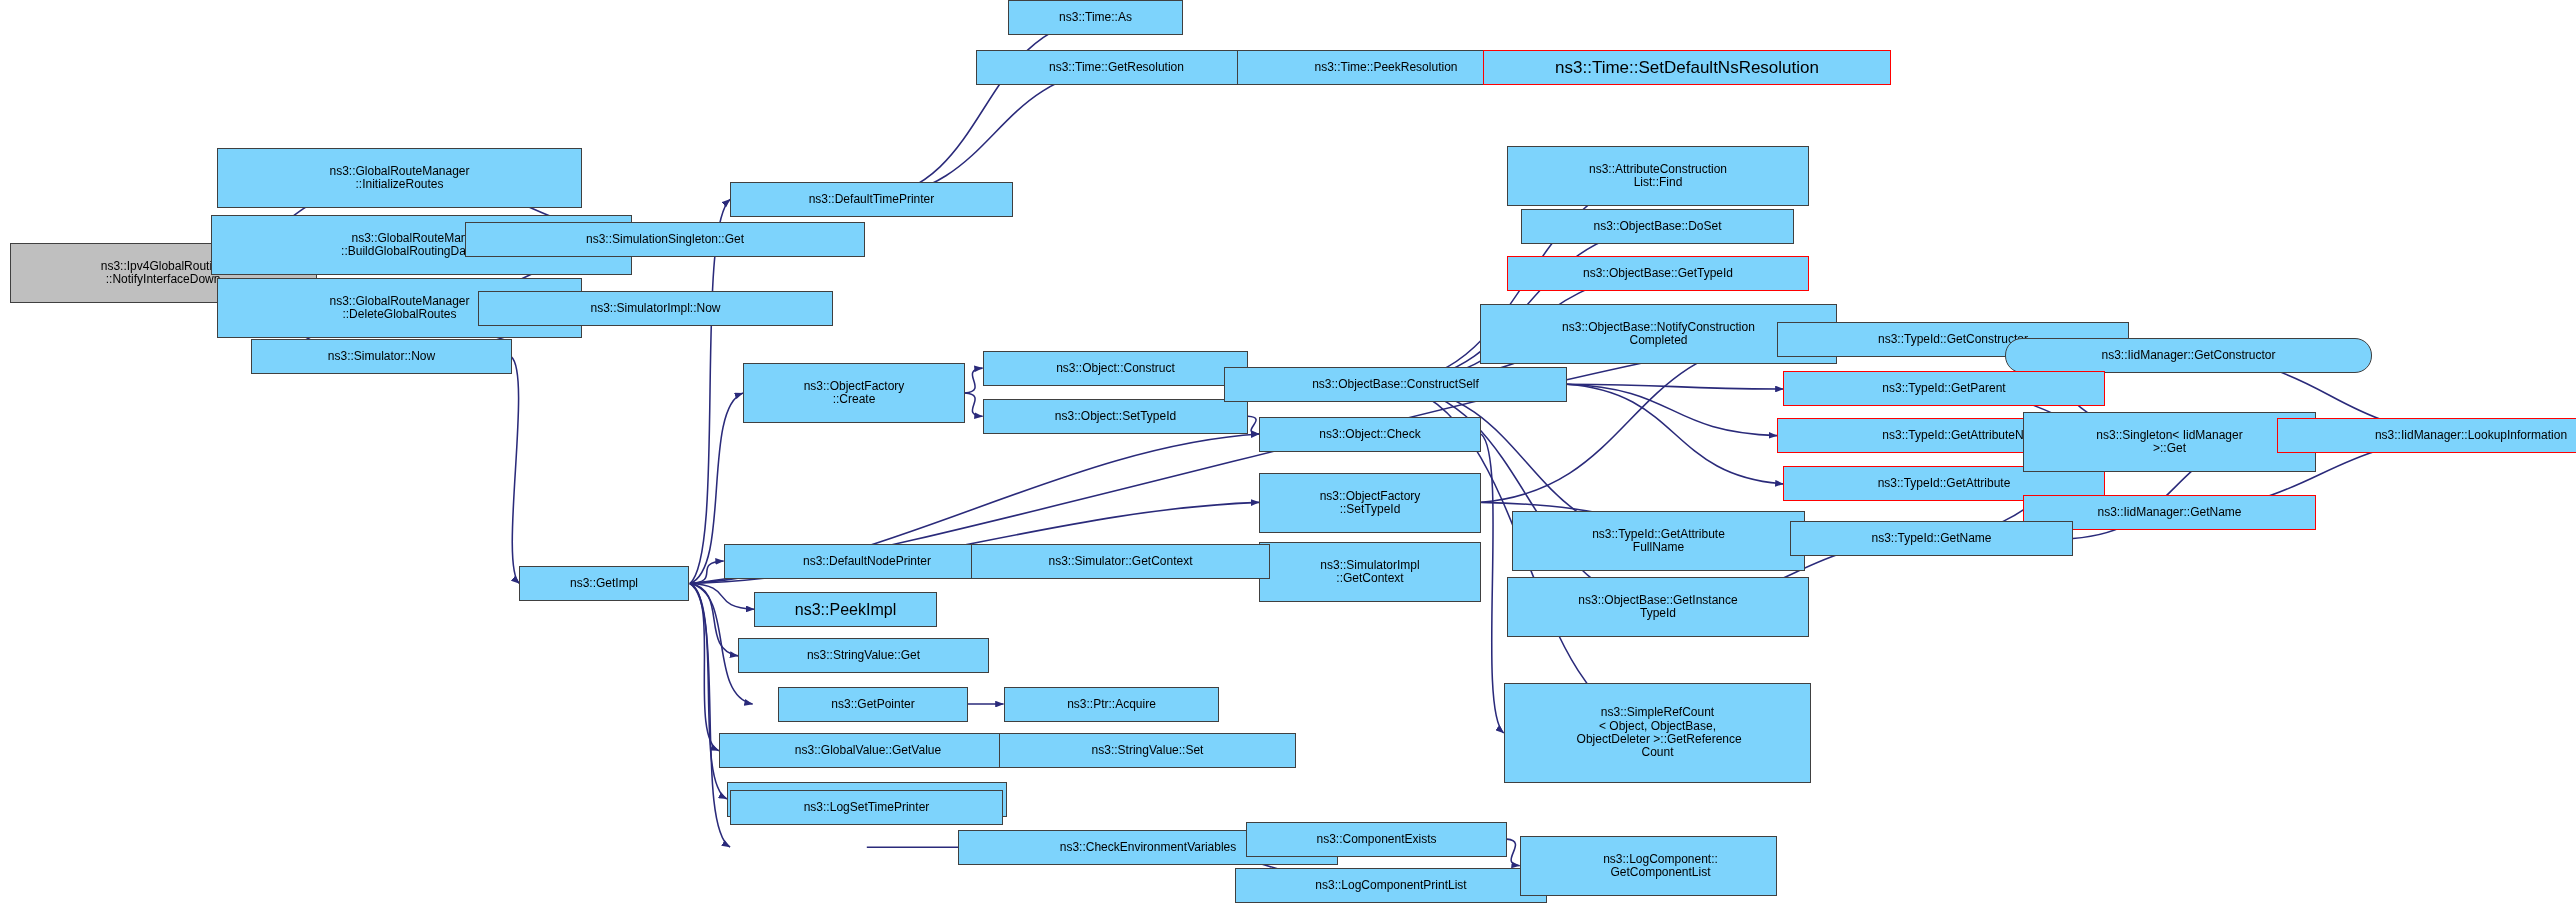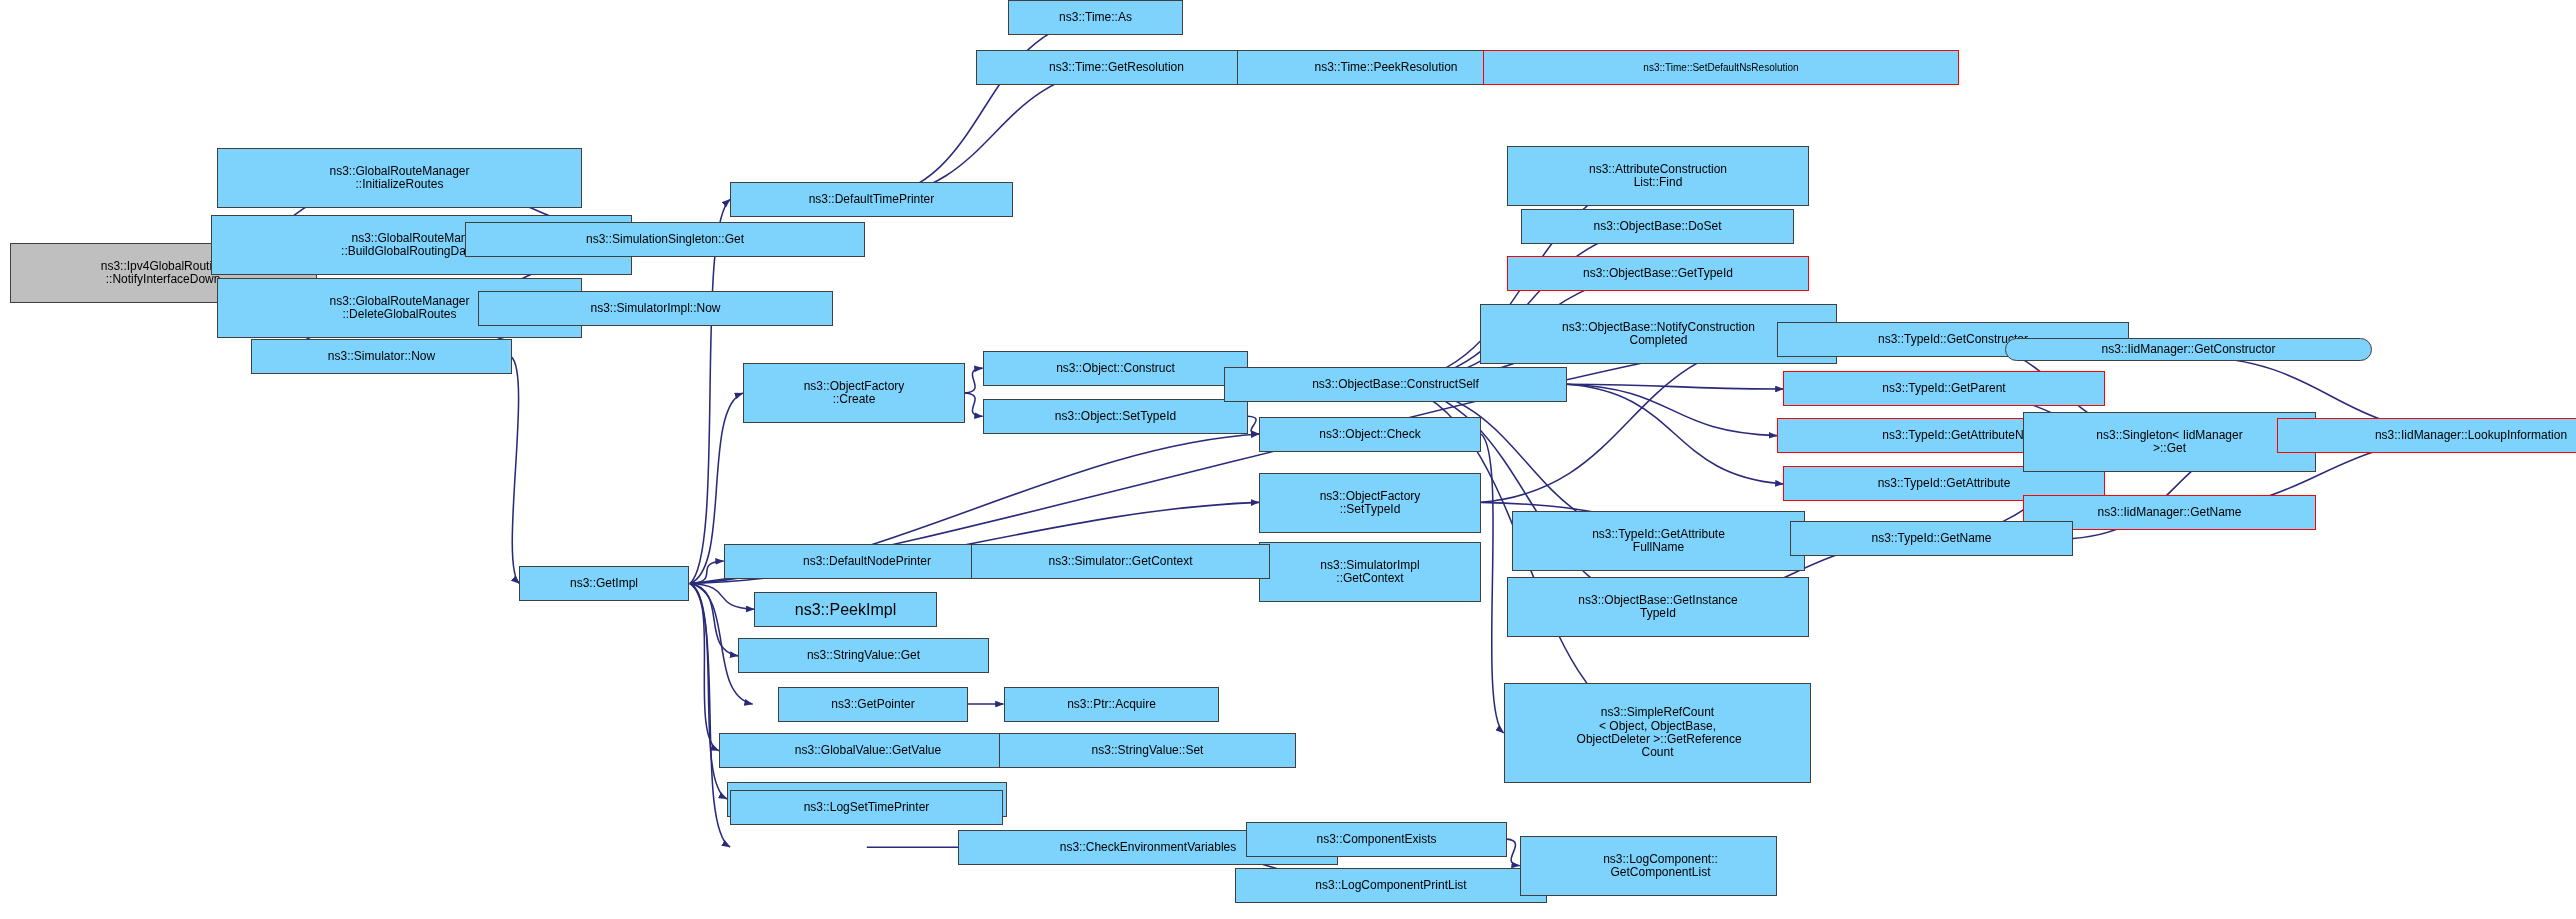--- a/index.html
+++ b/index.html
@@ -96,40 +96,40 @@
       <div class="node" style="left: 211px; top: 215px; width: 421px; height: 60px; font-size: 12px;">ns3::GlobalRouteManager
 ::BuildGlobalRoutingDatabase</div>
       <div class="node" style="left: 217px; top: 278px; width: 365px; height: 60px; font-size: 12px;">ns3::GlobalRouteManager
 ::DeleteGlobalRoutes</div>
       <div class="node" style="left: 465px; top: 222px; width: 400px; height: 35px; font-size: 12px;">ns3::SimulationSingleton::Get</div>
       <div class="node" style="left: 478px; top: 291px; width: 355px; height: 35px; font-size: 12px;">ns3::SimulatorImpl::Now</div>
       <div class="node" style="left: 251px; top: 339px; width: 261px; height: 35px; font-size: 12px;">ns3::Simulator::Now</div>
       <div class="node" style="left: 1008px; top: 0px; width: 175px; height: 35px; font-size: 12px;">ns3::Time::As</div>
       <div class="node" style="left: 976px; top: 50px; width: 281px; height: 35px; font-size: 12px;">ns3::Time::GetResolution</div>
       <div class="node" style="left: 1237px; top: 50px; width: 298px; height: 35px; font-size: 12px;">ns3::Time::PeekResolution</div>
-      <div class="node red" style="left: 1483px; top: 50px; width: 476px; height: 35px; font-size: 10px;">ns3::Time::SetDefaultNsResolution</div>
+      <div class="node red" style="left: 1483px; top: 50px; width: 408px; height: 35px; font-size: 17px;">ns3::Time::SetDefaultNsResolution</div>
       <div class="node" style="left: 730px; top: 182px; width: 283px; height: 35px; font-size: 12px;">ns3::DefaultTimePrinter</div>
       <div class="node" style="left: 743px; top: 363px; width: 222px; height: 60px; font-size: 12px;">ns3::ObjectFactory
 ::Create</div>
       <div class="node" style="left: 983px; top: 351px; width: 265px; height: 35px; font-size: 12px;">ns3::Object::Construct</div>
       <div class="node" style="left: 983px; top: 399px; width: 265px; height: 35px; font-size: 12px;">ns3::Object::SetTypeId</div>
       <div class="node" style="left: 1224px; top: 367px; width: 343px; height: 35px; font-size: 12px;">ns3::ObjectBase::ConstructSelf</div>
       <div class="node" style="left: 1259px; top: 417px; width: 222px; height: 35px; font-size: 12px;">ns3::Object::Check</div>
       <div class="node" style="left: 1259px; top: 473px; width: 222px; height: 60px; font-size: 12px;">ns3::ObjectFactory
 ::SetTypeId</div>
       <div class="node" style="left: 1259px; top: 542px; width: 222px; height: 60px; font-size: 12px;">ns3::SimulatorImpl
 ::GetContext</div>
       <div class="node" style="left: 1507px; top: 146px; width: 302px; height: 60px; font-size: 12px;">ns3::AttributeConstruction
 List::Find</div>
       <div class="node" style="left: 1521px; top: 209px; width: 273px; height: 35px; font-size: 12px;">ns3::ObjectBase::DoSet</div>
       <div class="node red" style="left: 1507px; top: 256px; width: 302px; height: 35px; font-size: 12px;">ns3::ObjectBase::GetTypeId</div>
       <div class="node" style="left: 1480px; top: 304px; width: 357px; height: 60px; font-size: 12px;">ns3::ObjectBase::NotifyConstruction
 Completed</div>
       <div class="node" style="left: 1777px; top: 322px; width: 352px; height: 35px; font-size: 12px;">ns3::TypeId::GetConstructor</div>
-      <div class="node" style="left: 2005px; top: 338px; width: 367px; height: 23px; font-size: 12px; border-radius: 17px;">ns3::IidManager::GetConstructor</div>
+      <div class="node" style="left: 2005px; top: 338px; width: 367px; height: 35px; font-size: 12px; border-radius: 17px;">ns3::IidManager::GetConstructor</div>
       <div class="node red" style="left: 1783px; top: 371px; width: 322px; height: 35px; font-size: 12px;">ns3::TypeId::GetParent</div>
       <div class="node red" style="left: 1777px; top: 418px; width: 352px; height: 35px; font-size: 12px;">ns3::TypeId::GetAttributeN</div>
       <div class="node red" style="left: 1783px; top: 466px; width: 322px; height: 35px; font-size: 12px;">ns3::TypeId::GetAttribute</div>
       <div class="node" style="left: 2023px; top: 412px; width: 293px; height: 60px; font-size: 12px;">ns3::Singleton&lt; IidManager
 &gt;::Get</div>
       <div class="node red" style="left: 2277px; top: 418px; width: 388px; height: 35px; font-size: 12px;">ns3::IidManager::LookupInformation</div>
       <div class="node red" style="left: 2023px; top: 495px; width: 293px; height: 35px; font-size: 12px;">ns3::IidManager::GetName</div>
       <div class="node" style="left: 1512px; top: 511px; width: 293px; height: 60px; font-size: 12px;">ns3::TypeId::GetAttribute
 FullName</div>
       <div class="node" style="left: 1790px; top: 521px; width: 283px; height: 35px; font-size: 12px;">ns3::TypeId::GetName</div>

